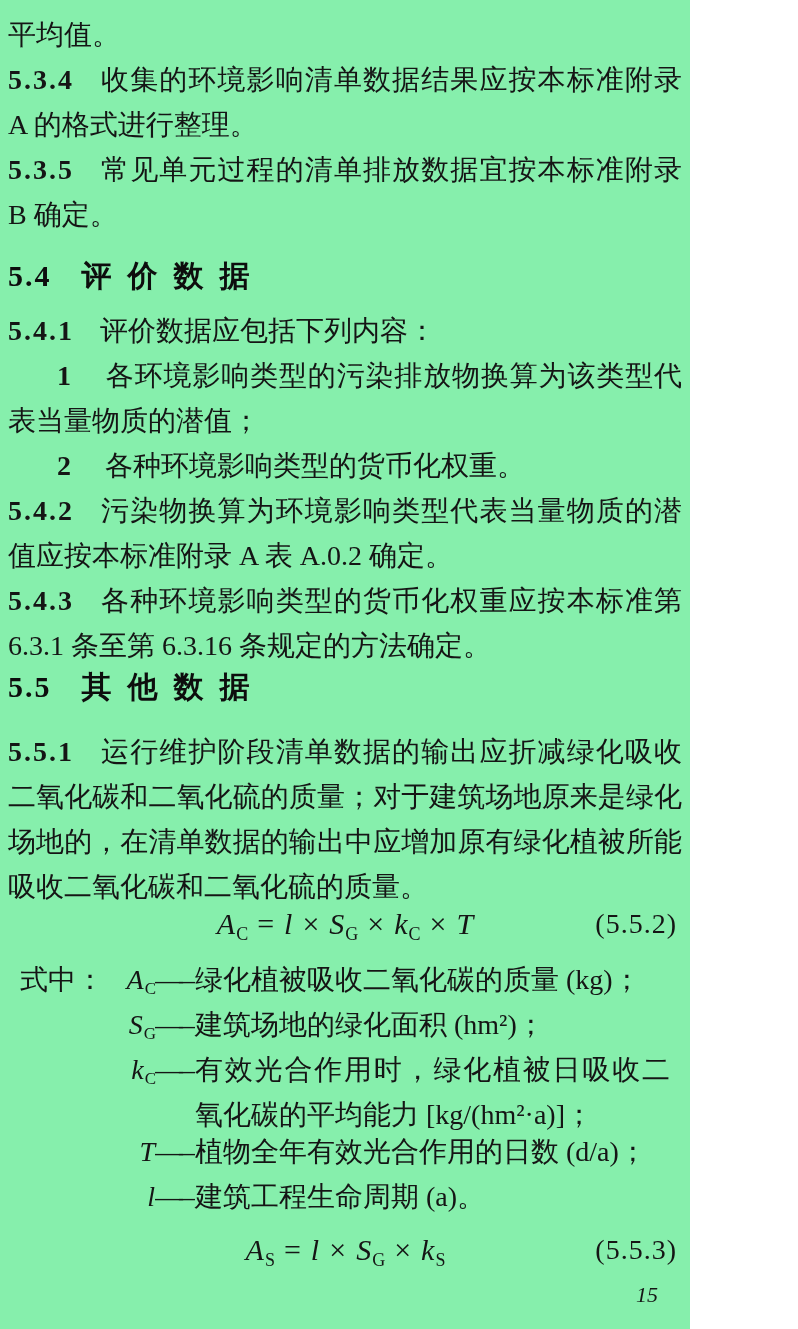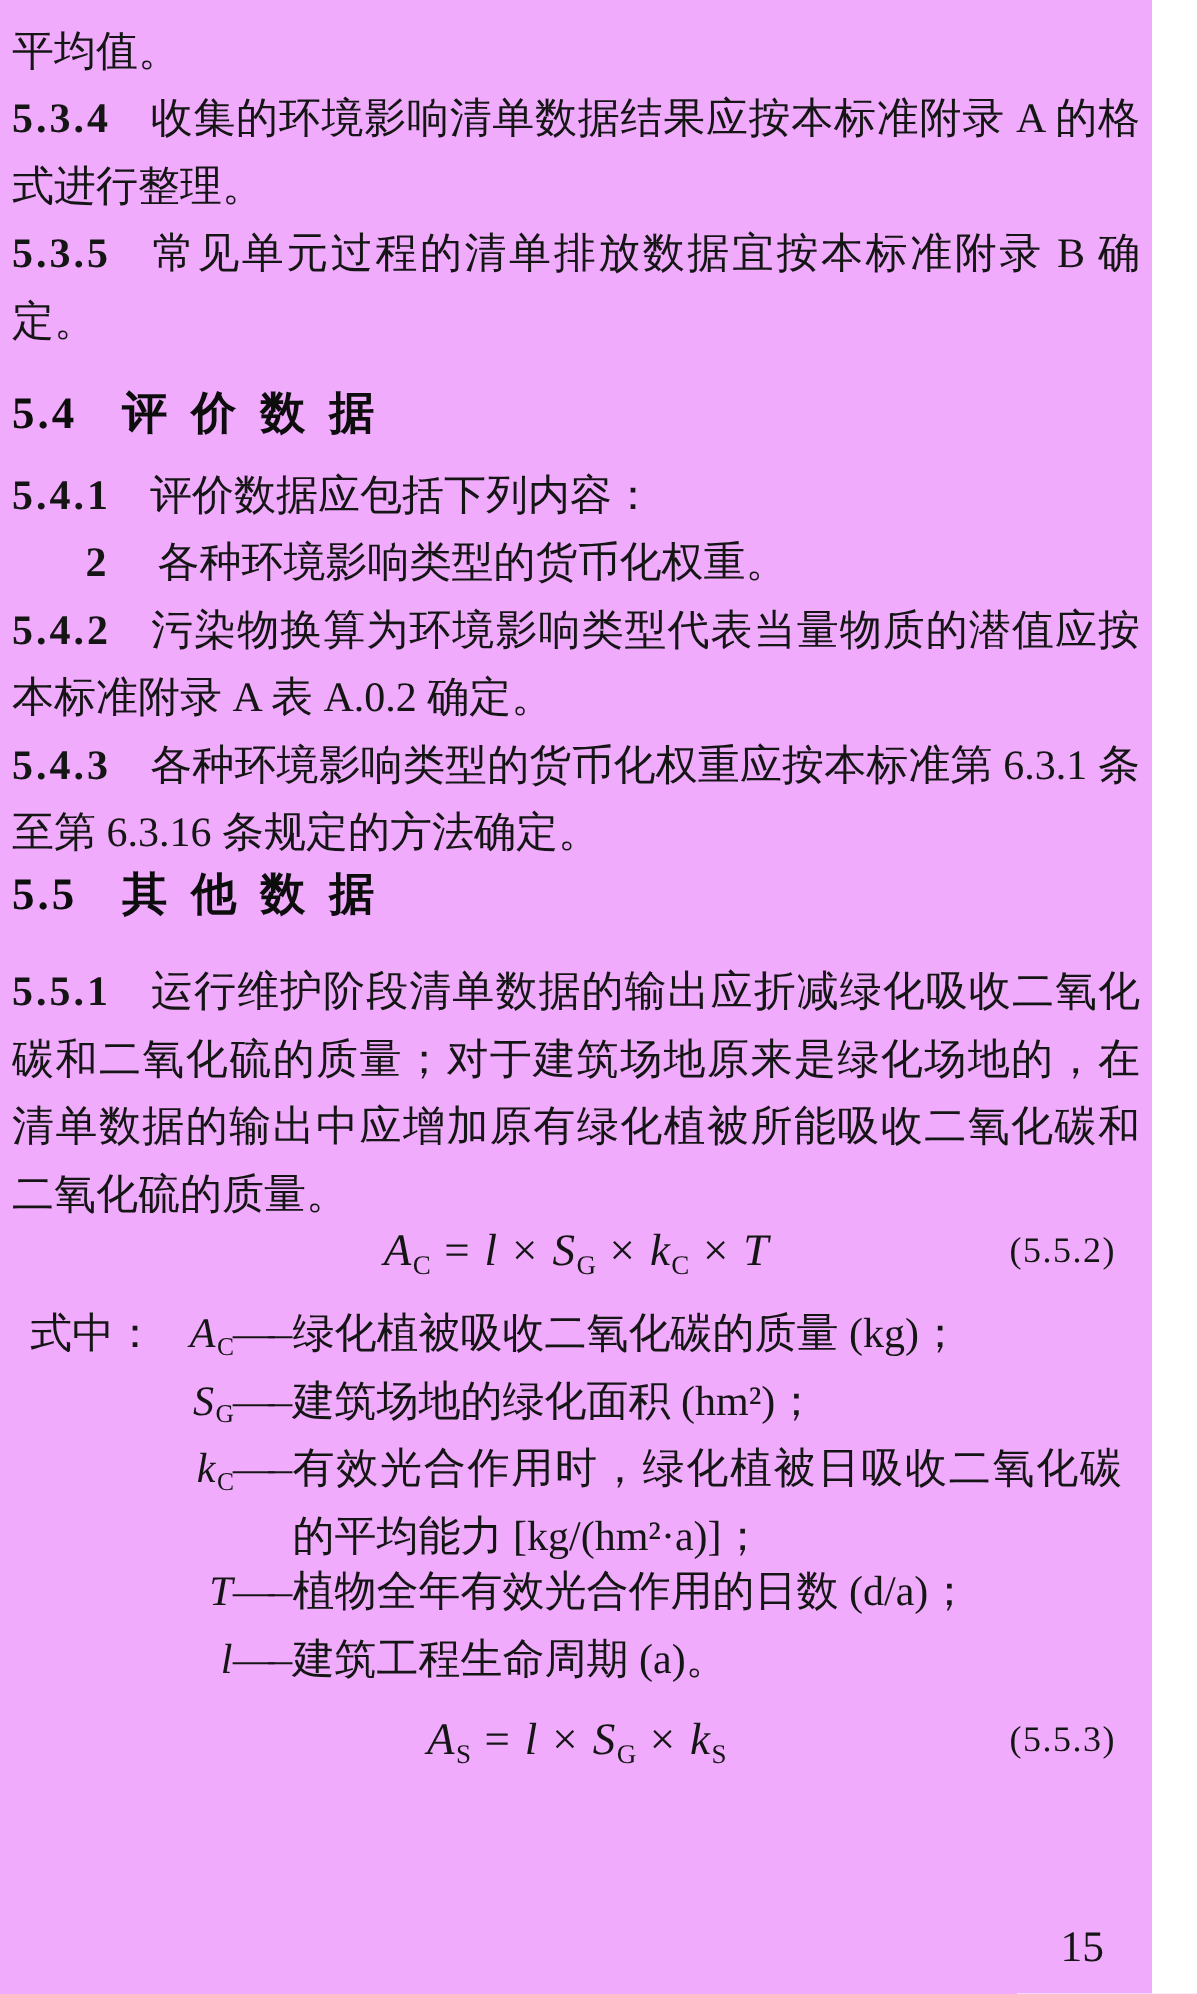--- a/index.html
+++ b/index.html
@@ -1,22 +1,22 @@
 <!DOCTYPE html>
 <html lang="zh"><head>
 <meta charset="utf-8">
 <style>
   html, body { margin: 0; padding: 0; background: #ffffff; }
   .page {
     position: relative;
-    width: 768px;
+    width: 690px;
     height: 1329px;
     box-sizing: border-box;
     padding: 12px 8px 0 8px;
-    background: #f0abfc;
+    background: #86efac;
     color: #151515;
     font-family: "Liberation Serif", "DejaVu Serif", serif;
     overflow: hidden;
   }
   p.body {
     margin: 0;
     font-size: 28px;
     line-height: 45px;
     text-align: justify;
     letter-spacing: 0;
@@ -68,23 +68,23 @@
     font-size: 18px;
     line-height: 0;
     vertical-align: baseline;
     position: relative;
     top: 6px;
     left: 1px;
   }
   .formula .op { margin: 0 10px; font-style: normal; }
   .eqno {
     position: absolute;
-    right: 16px;
+    right: 5px;
     top: 0;
-    font-size: 24px;
+    font-size: 28px;
     letter-spacing: 1px;
   }
   .where { margin: 12px; }
   .wrow {
     display: flex;
     align-items: baseline;
     font-size: 28px;
     line-height: 45px;
   }
   .wrow-t { margin-top: -8px; }
@@ -99,39 +99,41 @@
     width: 40px; flex: 0 0 40px;
     letter-spacing: -4px;
     overflow: hidden;
     white-space: nowrap;
   }
   .wdesc { flex: 1 1 auto; text-align: justify; }
   .pageno {
     position: absolute;
     right: 32px;
     top: 1282px;
-    font-size: 29px;
+    font-size: 22px;
+    font-style: italic;
     font-family: "Liberation Serif", serif;
   }
 </style>
 </head>
 <body>
 
 <div class="page">
 
   <p class="body"><span>平均值。</span></p>
 
   <p class="body"><span class="cnum">5.3.4</span><span>收集的环境影响清单数据结果应按本标准附录 A 的格式进行整理。</span></p>
 
   <p class="body"><span class="cnum">5.3.5</span><span>常见单元过程的清单排放数据宜按本标准附录 B 确定。</span></p>
 
   <h2 class="heading"><span class="hnum">5.4</span><span class="htitle">评价数据</span></h2>
 
   <p class="body"><span class="cnum">5.4.1</span><span>评价数据应包括下列内容：</span></p>
 
+  <p class="body item"><span class="inum">1</span><span>各环境影响类型的污染排放物换算为该类型代表当量物质的潜值；</span></p>
 
   <p class="body item"><span class="inum">2</span><span>各种环境影响类型的货币化权重。</span></p>
 
   <p class="body"><span class="cnum">5.4.2</span><span>污染物换算为环境影响类型代表当量物质的潜值应按本标准附录 A 表 A.0.2 确定。</span></p>
 
   <p class="body"><span class="cnum">5.4.3</span><span>各种环境影响类型的货币化权重应按本标准第 6.3.1 条至第 6.3.16 条规定的方法确定。</span></p>
 
   <h2 class="heading h55"><span class="hnum">5.5</span><span class="htitle">其他数据</span></h2>
 
   <p class="body"><span class="cnum">5.5.1</span><span>运行维护阶段清单数据的输出应折减绿化吸收二氧化碳和二氧化硫的质量；对于建筑场地原来是绿化场地的，在清单数据的输出中应增加原有绿化植被所能吸收二氧化碳和二氧化硫的质量。</span></p>

